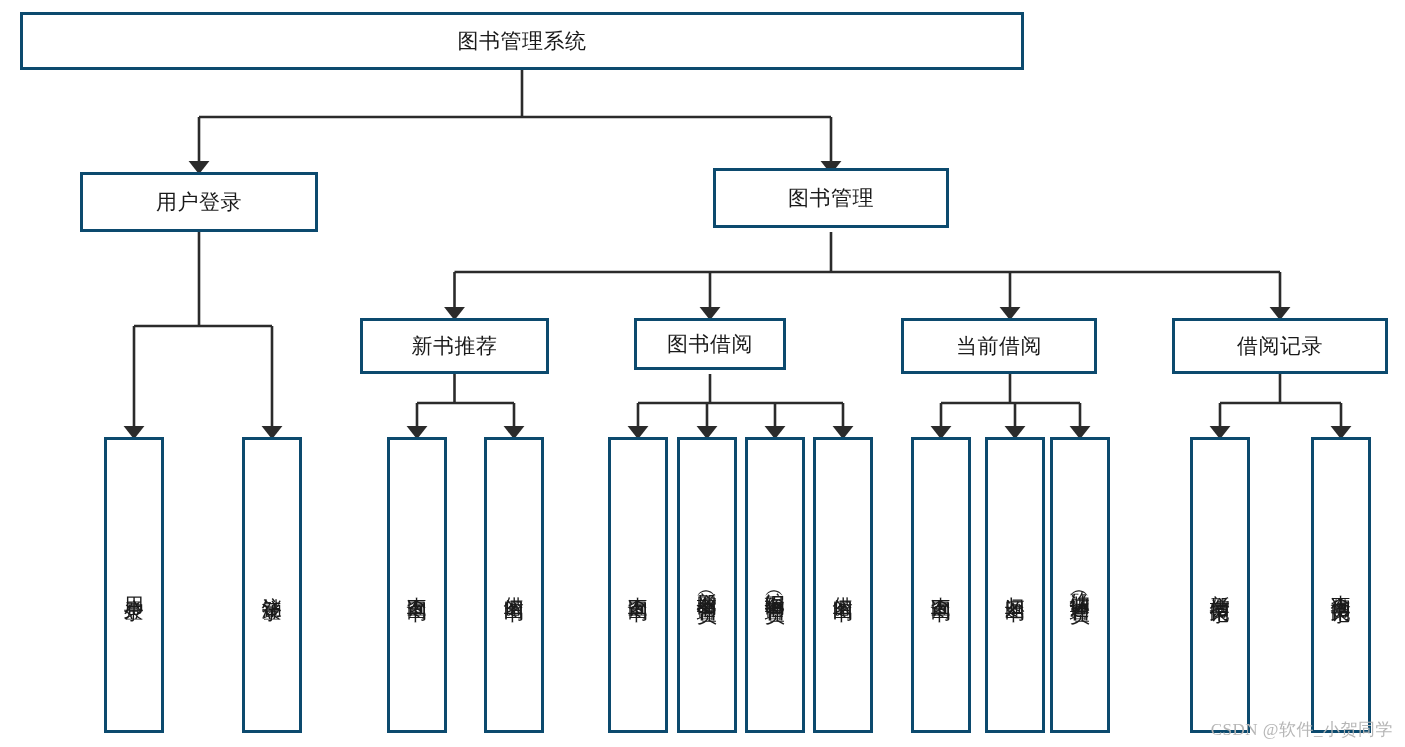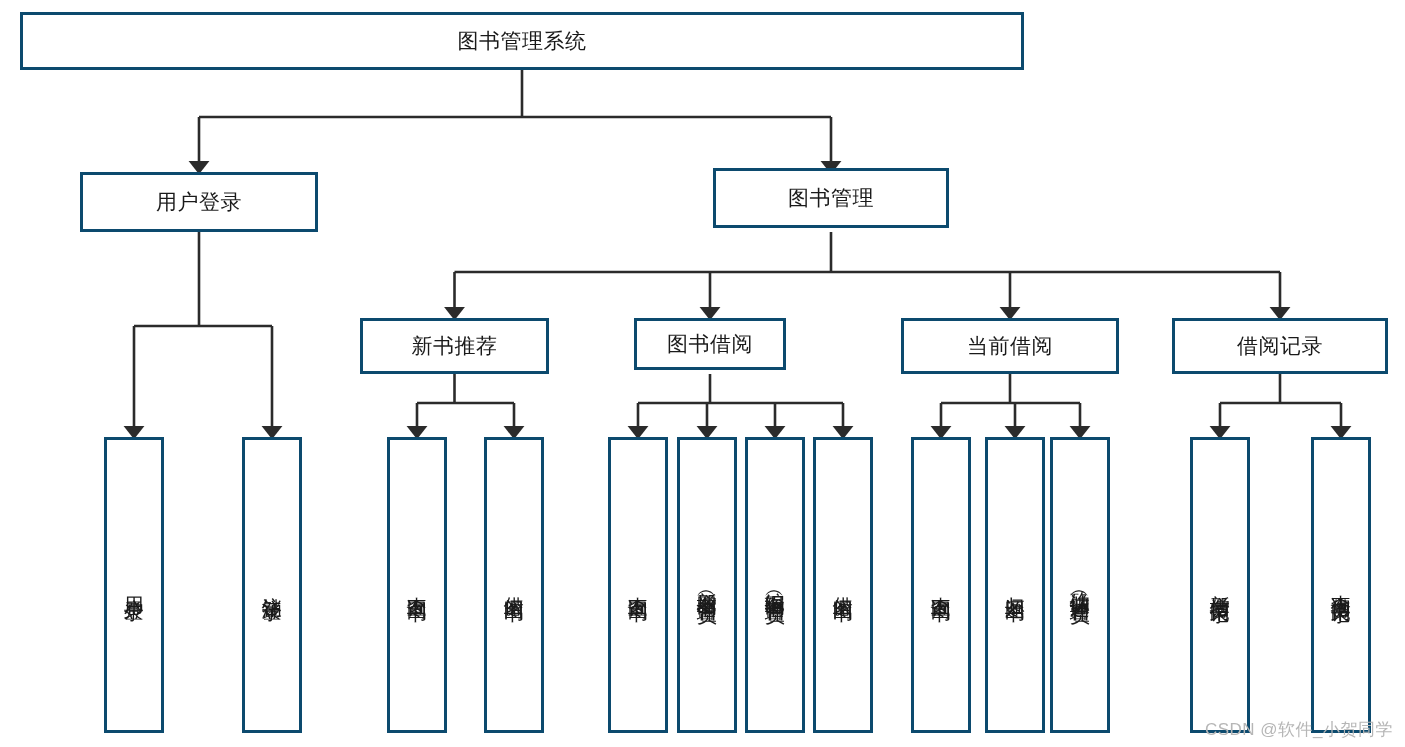--- a/index.html
+++ b/index.html
@@ -52,20 +52,21 @@
   }
   .watermark {
     position: absolute;
     right: 12px;
     bottom: 6px;
     color: #b6b6b6;
     font-size: 17px;
     letter-spacing: 0.5px;
     white-space: nowrap;
     pointer-events: none;
+    font-family: Liberation Serif, serif;
   }
 </style>
 </head>
 <body>
 
 <div id="canvas">
   <svg id="diagram-svg" viewBox="0 0 1405 747" xmlns="http://www.w3.org/2000/svg">
     <defs>
       <marker id="arrowhead" markerWidth="9" markerHeight="9" refX="3.2" refY="4.5" orient="auto" markerUnits="strokeWidth">
         <path d="M0,0.4 L0,8.6 L5.2,4.5 z" fill="#2b2b2b"></path>
@@ -117,21 +118,21 @@
       </div>
       <div class="node-box" style="left: 713px; top: 168px; width: 236px; height: 60px;">
         <span class="node-label">图书管理</span>
       </div>
       <div class="node-box" style="left: 360px; top: 318px; width: 189px; height: 56px;">
         <span class="node-label">新书推荐</span>
       </div>
       <div class="node-box" style="left: 634px; top: 318px; width: 152px; height: 52px;">
         <span class="node-label">图书借阅</span>
       </div>
-      <div class="node-box" style="left: 901px; top: 318px; width: 218px; height: 56px;">
+      <div class="node-box" style="left: 901px; top: 318px; width: 196px; height: 56px;">
         <span class="node-label">当前借阅</span>
       </div>
       <div class="node-box" style="left: 1172px; top: 318px; width: 216px; height: 56px; font-family: Liberation Serif, serif;">
         <span class="node-label">借阅记录</span>
       </div>
       <div class="node-box vertical" style="left: 104px; top: 437px; width: 60px; height: 296px;">
         <span class="node-label">用户登录</span>
       </div>
       <div class="node-box vertical" style="left: 242px; top: 437px; width: 60px; height: 296px;">
         <span class="node-label">注销登录</span>

